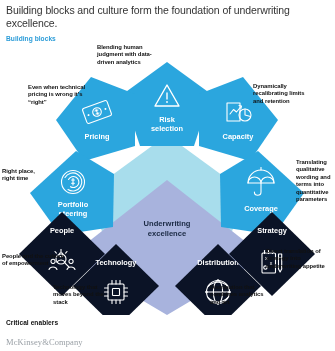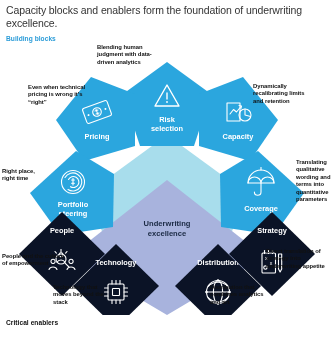--- a/index.html
+++ b/index.html
@@ -92,21 +92,21 @@
     text-anchor: middle;
   }
   .ico { fill: none; stroke: #ffffff; stroke-width: 1.4; stroke-linecap: round; stroke-linejoin: round; }
   .ico-thin { fill: none; stroke: #ffffff; stroke-width: 1.1; stroke-linecap: round; stroke-linejoin: round; }
 </style>
 </head>
 <body>
 
 <div id="root">
 
-  <div class="title">Capacity blocks and enablers form the foundation of underwriting excellence.</div>
+  <div class="title">Building blocks and culture form the foundation of underwriting excellence.</div>
 
   <div class="section-label label-building">Building blocks</div>
   <div class="section-label label-critical">Critical enablers</div>
 
   <svg id="diagram" viewBox="0 0 335 285">
 
     <polygon points="167,105 245,162 215,253 119,253 89,162" fill="#A8DDEC"></polygon>
 
     <polygon points="167,150 265,227 167,285 69,227" fill="#A8B3DD"></polygon>
 
@@ -246,14 +246,15 @@
   <div class="callout c-blending">Blending human judgment with data-driven analytics</div>
   <div class="callout c-pricing">Even when technical pricing is wrong it's “right”</div>
   <div class="callout c-dynamic">Dynamically recalibrating limits and retention</div>
   <div class="callout c-rightplace">Right place, right time</div>
   <div class="callout c-translate">Translating qualitative wording and terms into quantitative parameters</div>
   <div class="callout c-people">People and the culture of empowerment</div>
   <div class="callout c-tech">Technology that moves beyond the stack</div>
   <div class="callout c-strategy">Direct translation of strategy into underwriting appetite</div>
   <div class="callout c-distrib">Distribution that combines analytics and art</div>
 
+  <div class="footer">McKinsey&amp;Company</div>
 
 </div>
 
 </body></html>

